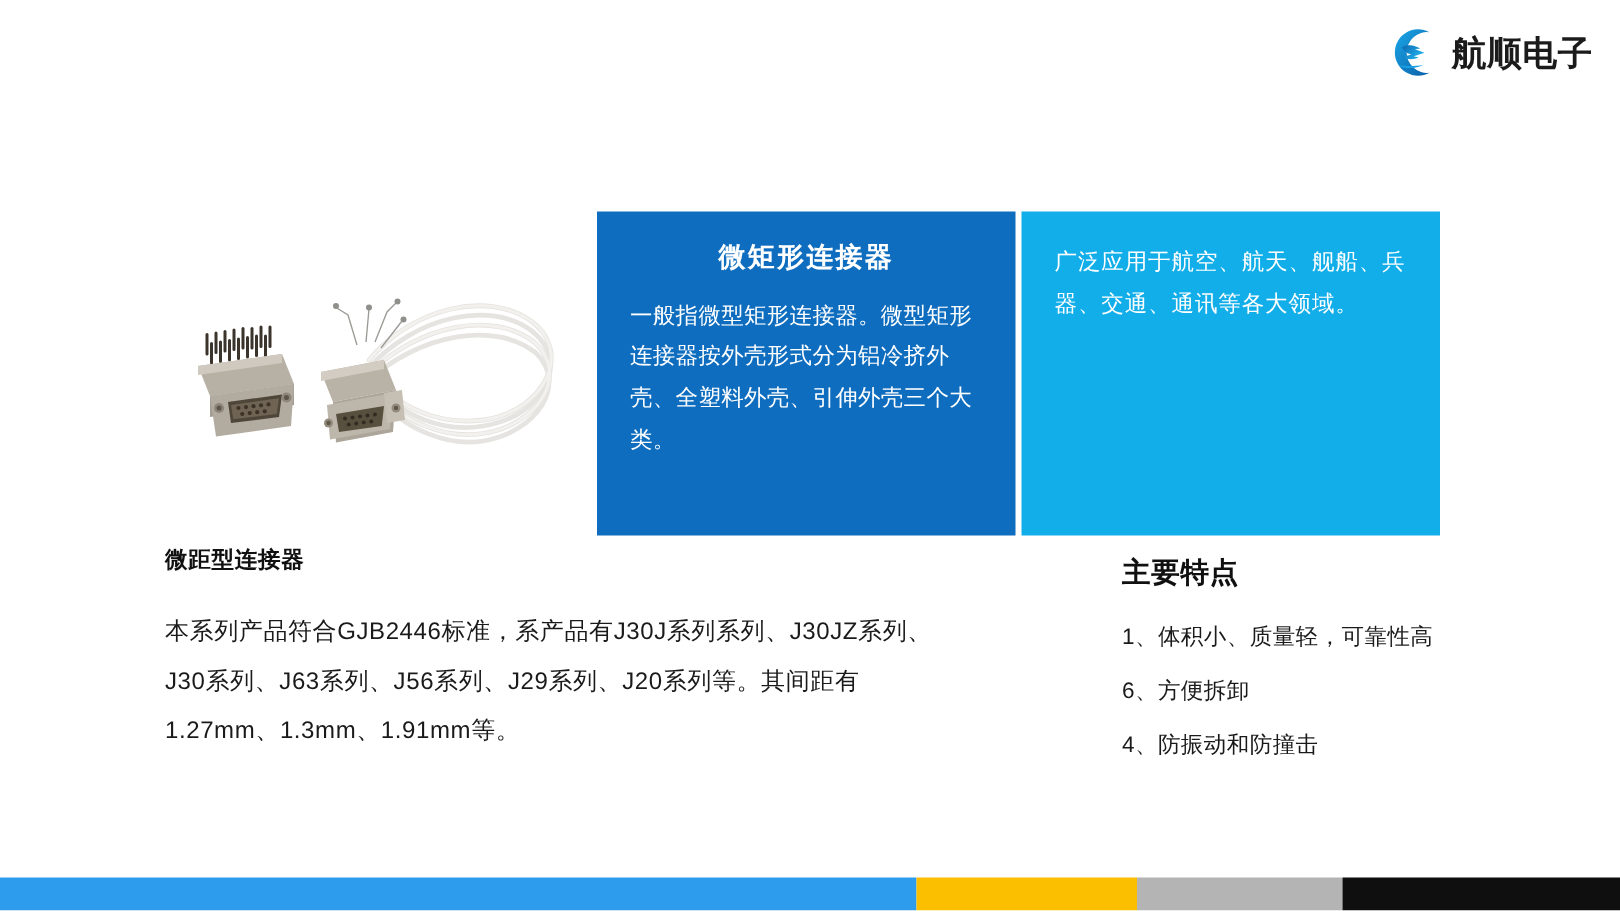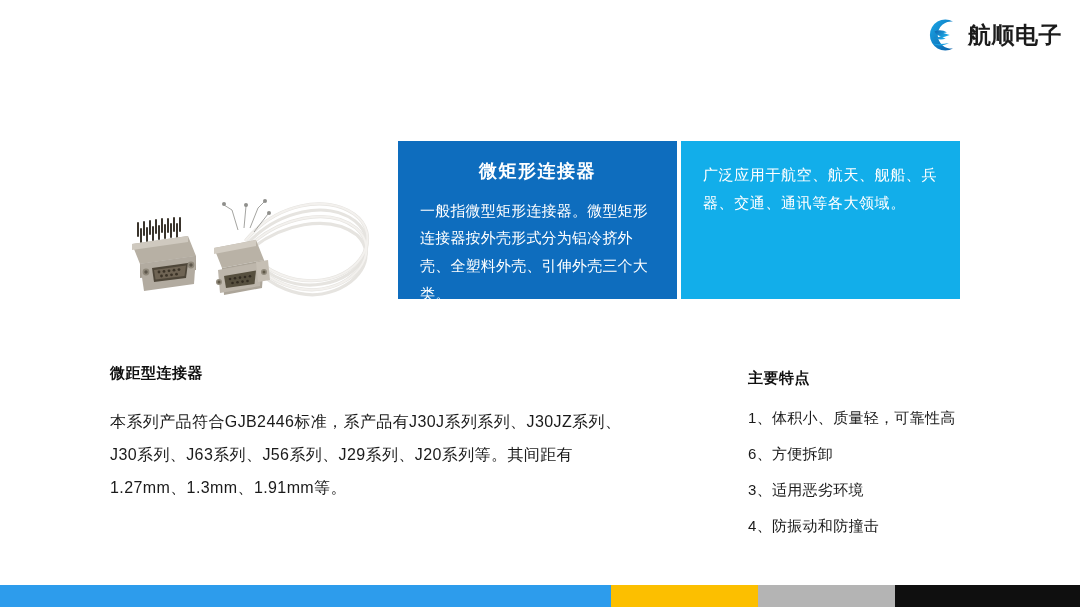--- a/index.html
+++ b/index.html
@@ -46,21 +46,21 @@
     top: 152px;
     width: 296px;
     height: 175px;
     background: #ffffff;
   }
 
   
   .info-panel {
     position: absolute;
     top: 141px;
-    height: 158px;
+    height: 216px;
     box-sizing: border-box;
     padding: 20px 22px 0 22px;
     color: #ffffff;
   }
   #panel-rect-connector {
     left: 398px;
     width: 279px;
     background: #0e6dbe;
   }
   #panel-application {
@@ -117,21 +117,21 @@
   }
 
   
   #features-section {
     position: absolute;
     left: 748px;
     top: 369px;
     width: 300px;
   }
   #features-section .section-heading {
-    font-size: 15px;
+    font-size: 19px;
     font-weight: bold;
     color: #101010;
     margin: 0 0 22px 0;
     letter-spacing: 0.5px;
   }
   #features-section ol {
     list-style: none;
     margin: 0;
     padding: 0;
   }
@@ -290,21 +290,20 @@
 <section id="connector-section">
   <h3 class="section-heading">微距型连接器</h3>
   <p class="section-paragraph">本系列产品符合GJB2446标准，系产品有J30J系列系列、J30JZ系列、J30系列、J63系列、J56系列、J29系列、J20系列等。其间距有1.27mm、1.3mm、1.91mm等。</p>
 </section>
 
 <section id="features-section">
   <h3 class="section-heading">主要特点</h3>
   <ol>
     <li>1、体积小、质量轻，可靠性高</li>
     <li>6、方便拆卸</li>
-    <li>3、适用恶劣环境</li>
     <li>4、防振动和防撞击</li>
   </ol>
 </section>
 
 <div id="bottom-bar">
   <div class="seg seg-blue"></div>
   <div class="seg seg-yellow"></div>
   <div class="seg seg-gray"></div>
   <div class="seg seg-black"></div>
 </div>

